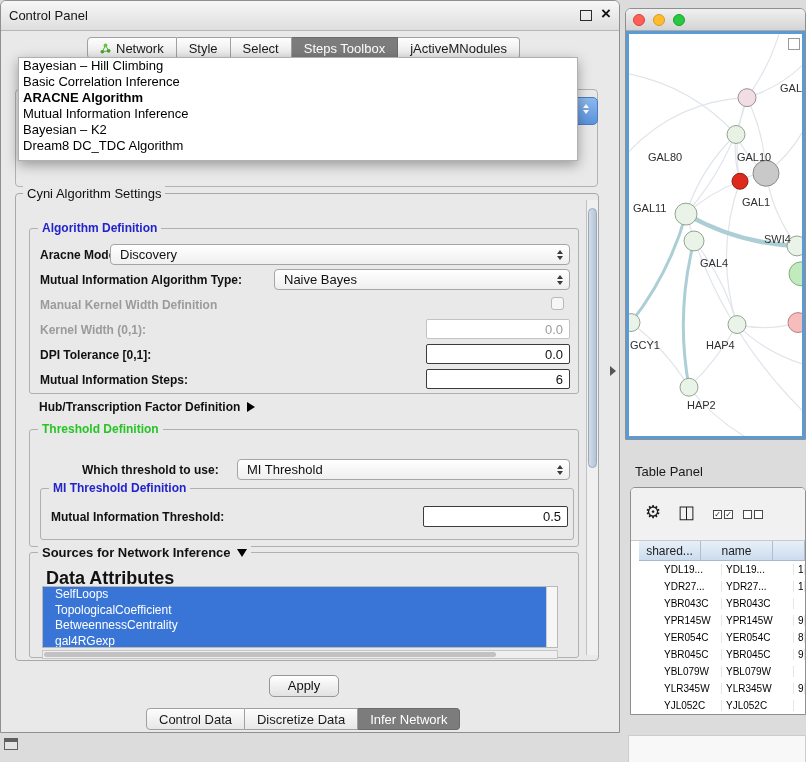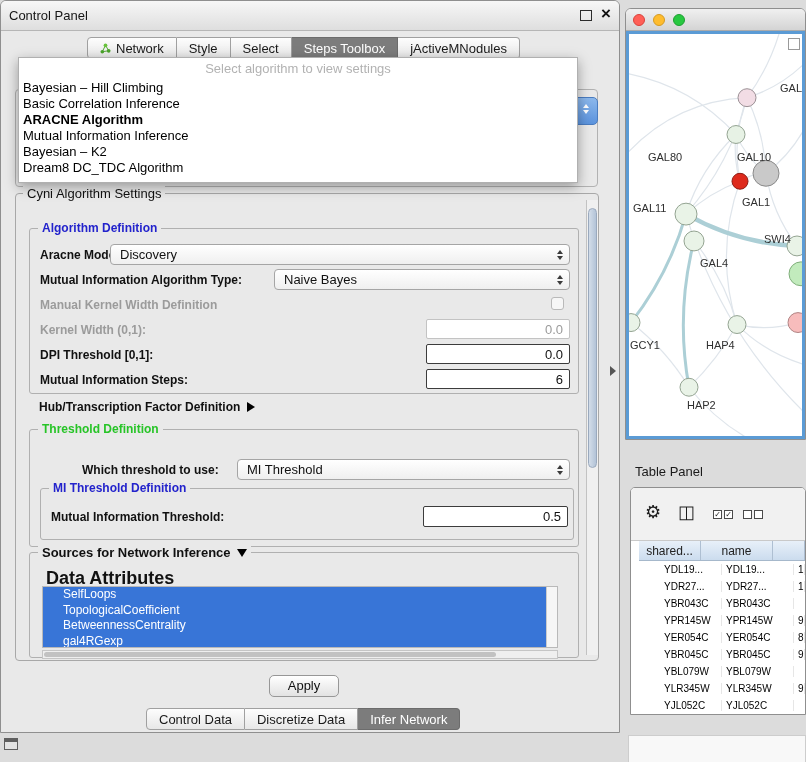--- a/index.html
+++ b/index.html
@@ -78,21 +78,21 @@
 
   .hub-row{position:absolute;left:38px;top:399px;display:flex;align-items:center;gap:7px;}
   .hub-row .lbl2{font-size:12px;font-weight:bold;color:#111;}
   .tri-right{width:0;height:0;border-top:5px solid transparent;border-bottom:5px solid transparent;border-left:8px solid #000;}
   .tri-down{width:0;height:0;border-left:5px solid transparent;border-right:5px solid transparent;border-top:8px solid #000;}
 
   
   .attr-list{position:absolute;left:12px;top:33px;width:516px;height:62px;background:#fff;border:1px solid #b9b9b9;
     box-sizing:border-box;overflow:hidden;}
   .attr-item{height:15.5px;line-height:15.5px;width:calc(100% - 11px);background:#3875d7;color:#fff;
-    font-size:12px;padding-left:20px;box-sizing:border-box;white-space:nowrap;}
+    font-size:12px;padding-left:12px;box-sizing:border-box;white-space:nowrap;}
   .attr-scroll{position:absolute;right:0;top:0;width:11px;height:100%;background:#f6f6f6;border-left:1px solid #ccc;box-sizing:border-box;}
   .attr-hscroll{position:absolute;left:12px;top:97px;width:516px;height:9px;background:#efefef;border:1px solid #c5c5c5;box-sizing:border-box;}
   .attr-hthumb{position:absolute;left:1px;top:1px;height:5px;width:88%;background:#c2c2c2;border-radius:3px;}
 
   .apply-btn{position:absolute;left:268px;top:674px;width:70px;height:22px;background:linear-gradient(#ffffff,#e2e2e2);
     border:1px solid #979797;border-radius:5px;font-family:"Liberation Sans",sans-serif;font-size:13px;color:#111;
     text-align:center;line-height:20px;box-sizing:border-box;padding:0;}
 
   
   .splitter-arrow{position:absolute;left:610px;top:366px;width:0;height:0;
@@ -208,21 +208,21 @@
             <i class="arr-dn"></i>
           </span>
       </div>
 
       <span class="lbl dis" style="left:10px;top:69px">Manual Kernel Width Definition</span>
       <span class="checkbox" style="left:521px;top:68px"></span>
 
       <span class="lbl dis" style="left:10px;top:94px">Kernel Width (0,1):</span>
       <input class="field dim" style="left: 396px; top: 90px; width: 144px;" readonly="" value="0.0">
 
-      <span class="lbl" style="left:10px;top:119px">DPI Threshold [0,1]:</span>
+      <span class="lbl" style="left:10px;top:119px">DPI Tolerance [0,1]:</span>
       <input class="field" style="left: 396px; top: 115px; width: 144px;" readonly="" value="0.0">
 
       <span class="lbl" style="left:10px;top:144px">Mutual Information Steps:</span>
       <input class="field" style="left: 396px; top: 140px; width: 144px;" readonly="" value="6">
     </div>
 
     <div class="hub-row">
       <span class="lbl2">Hub/Transcription Factor Definition</span>
       <span class="tri-right"></span>
     </div>
@@ -273,21 +273,20 @@
         <div class="tab">
           <span>Discretize Data</span>
         </div>
         <div class="tab sel">
           <span>Infer Network</span>
         </div>
       </div>
   </div>
 
   <div class="dropdown">
-    <div class="dd-header">Select algorithm to view settings</div>
     <div id="algo-list">
         <div class="dd-item">Bayesian – Hill Climbing</div>
         <div class="dd-item">Basic Correlation Inference</div>
         <div class="dd-item sel">ARACNE Algorithm</div>
         <div class="dd-item">Mutual Information Inference</div>
         <div class="dd-item">Bayesian – K2</div>
         <div class="dd-item">Dream8 DC_TDC Algorithm</div>
       </div>
   </div>
 

